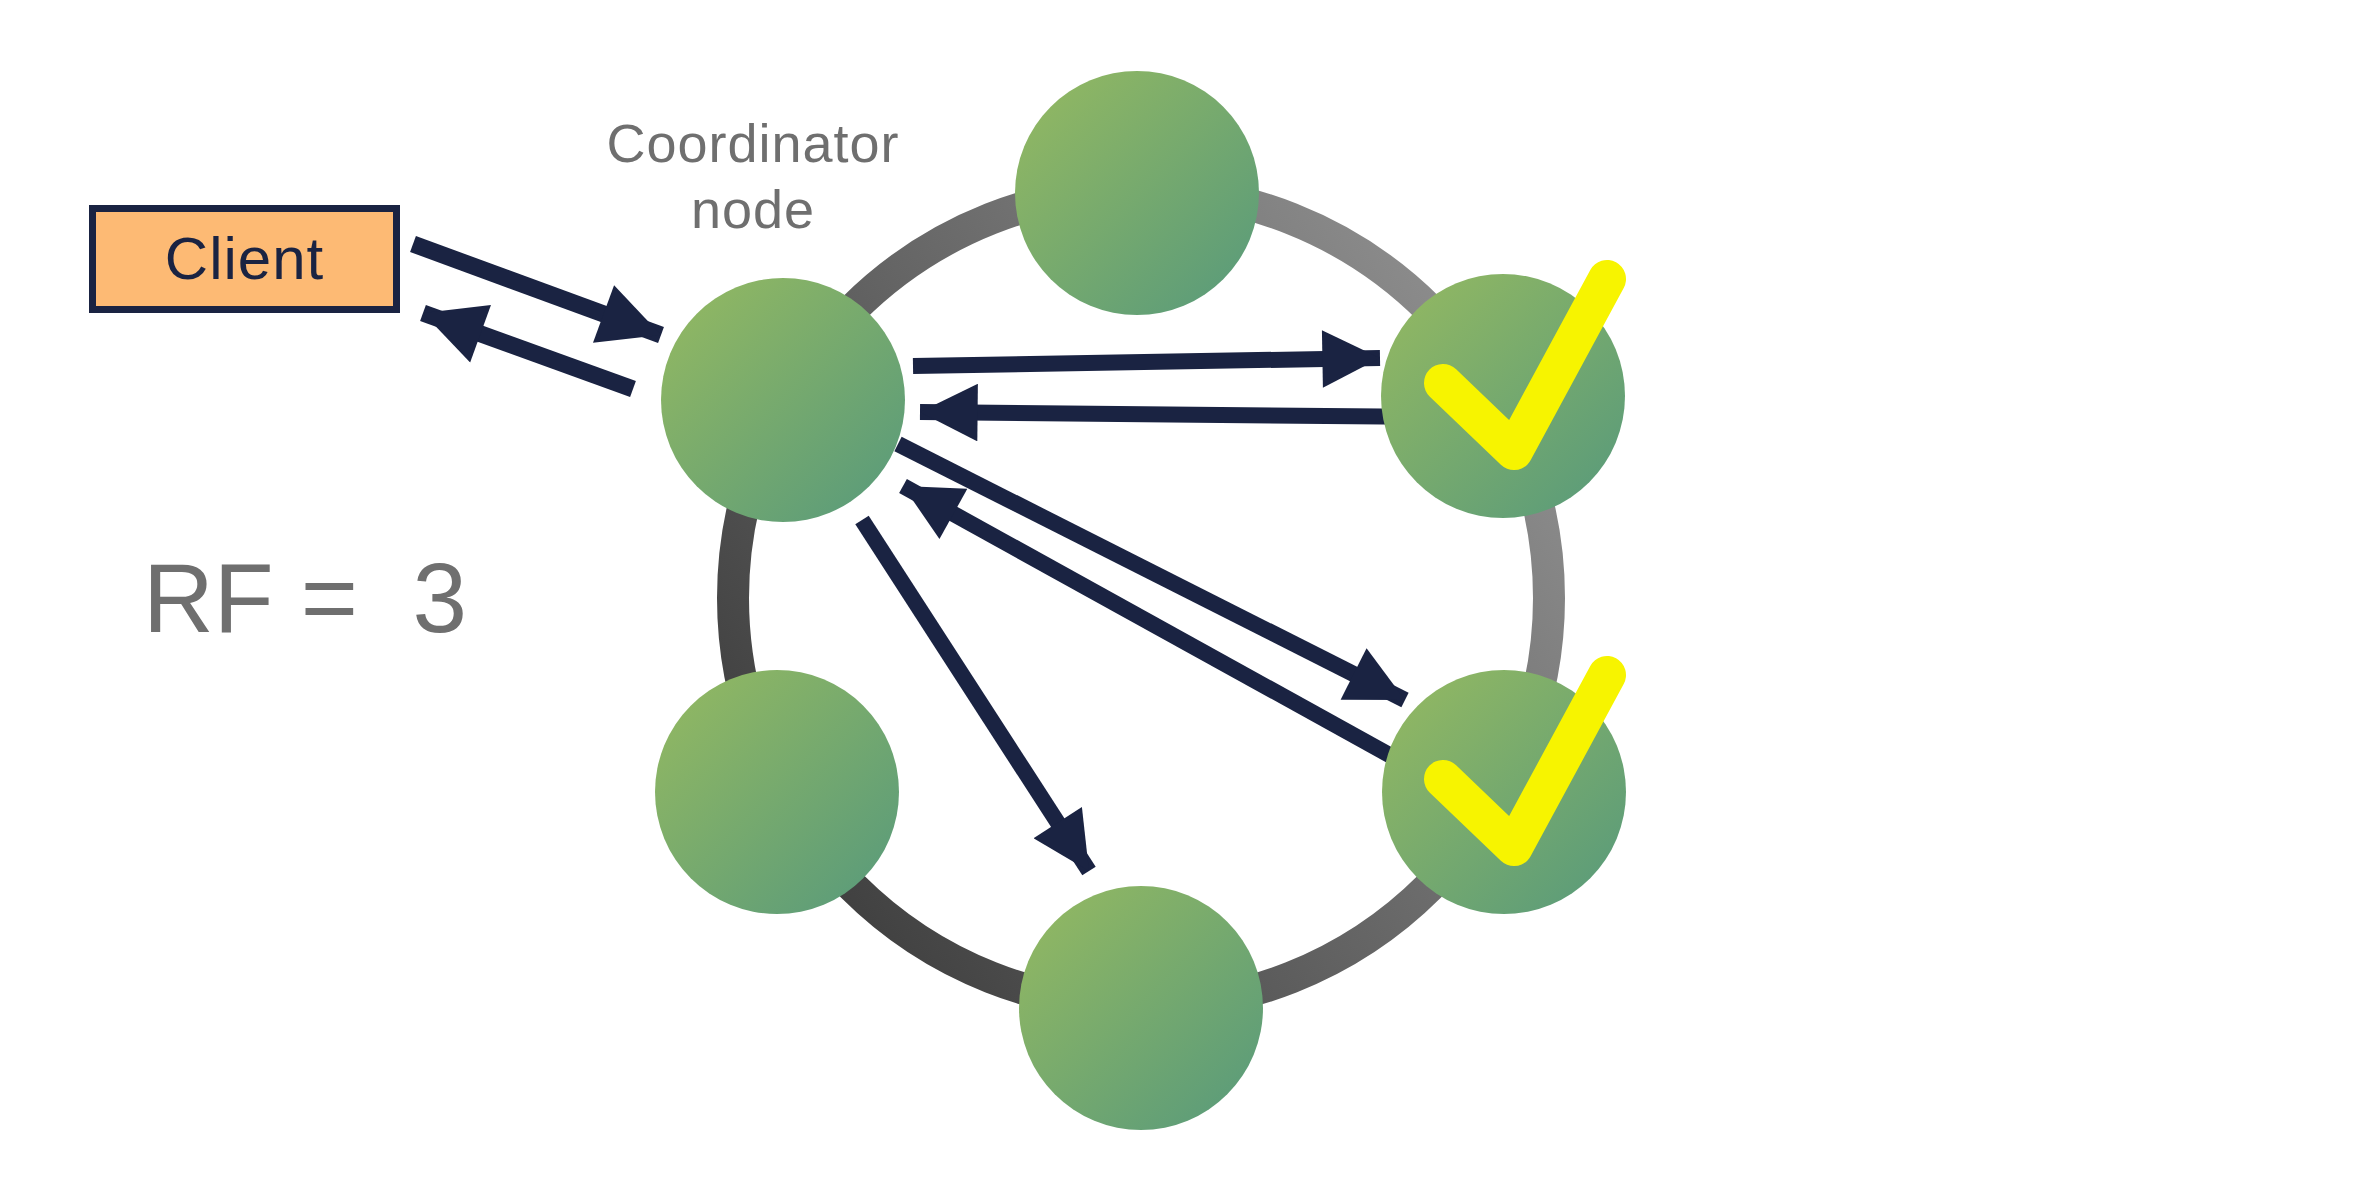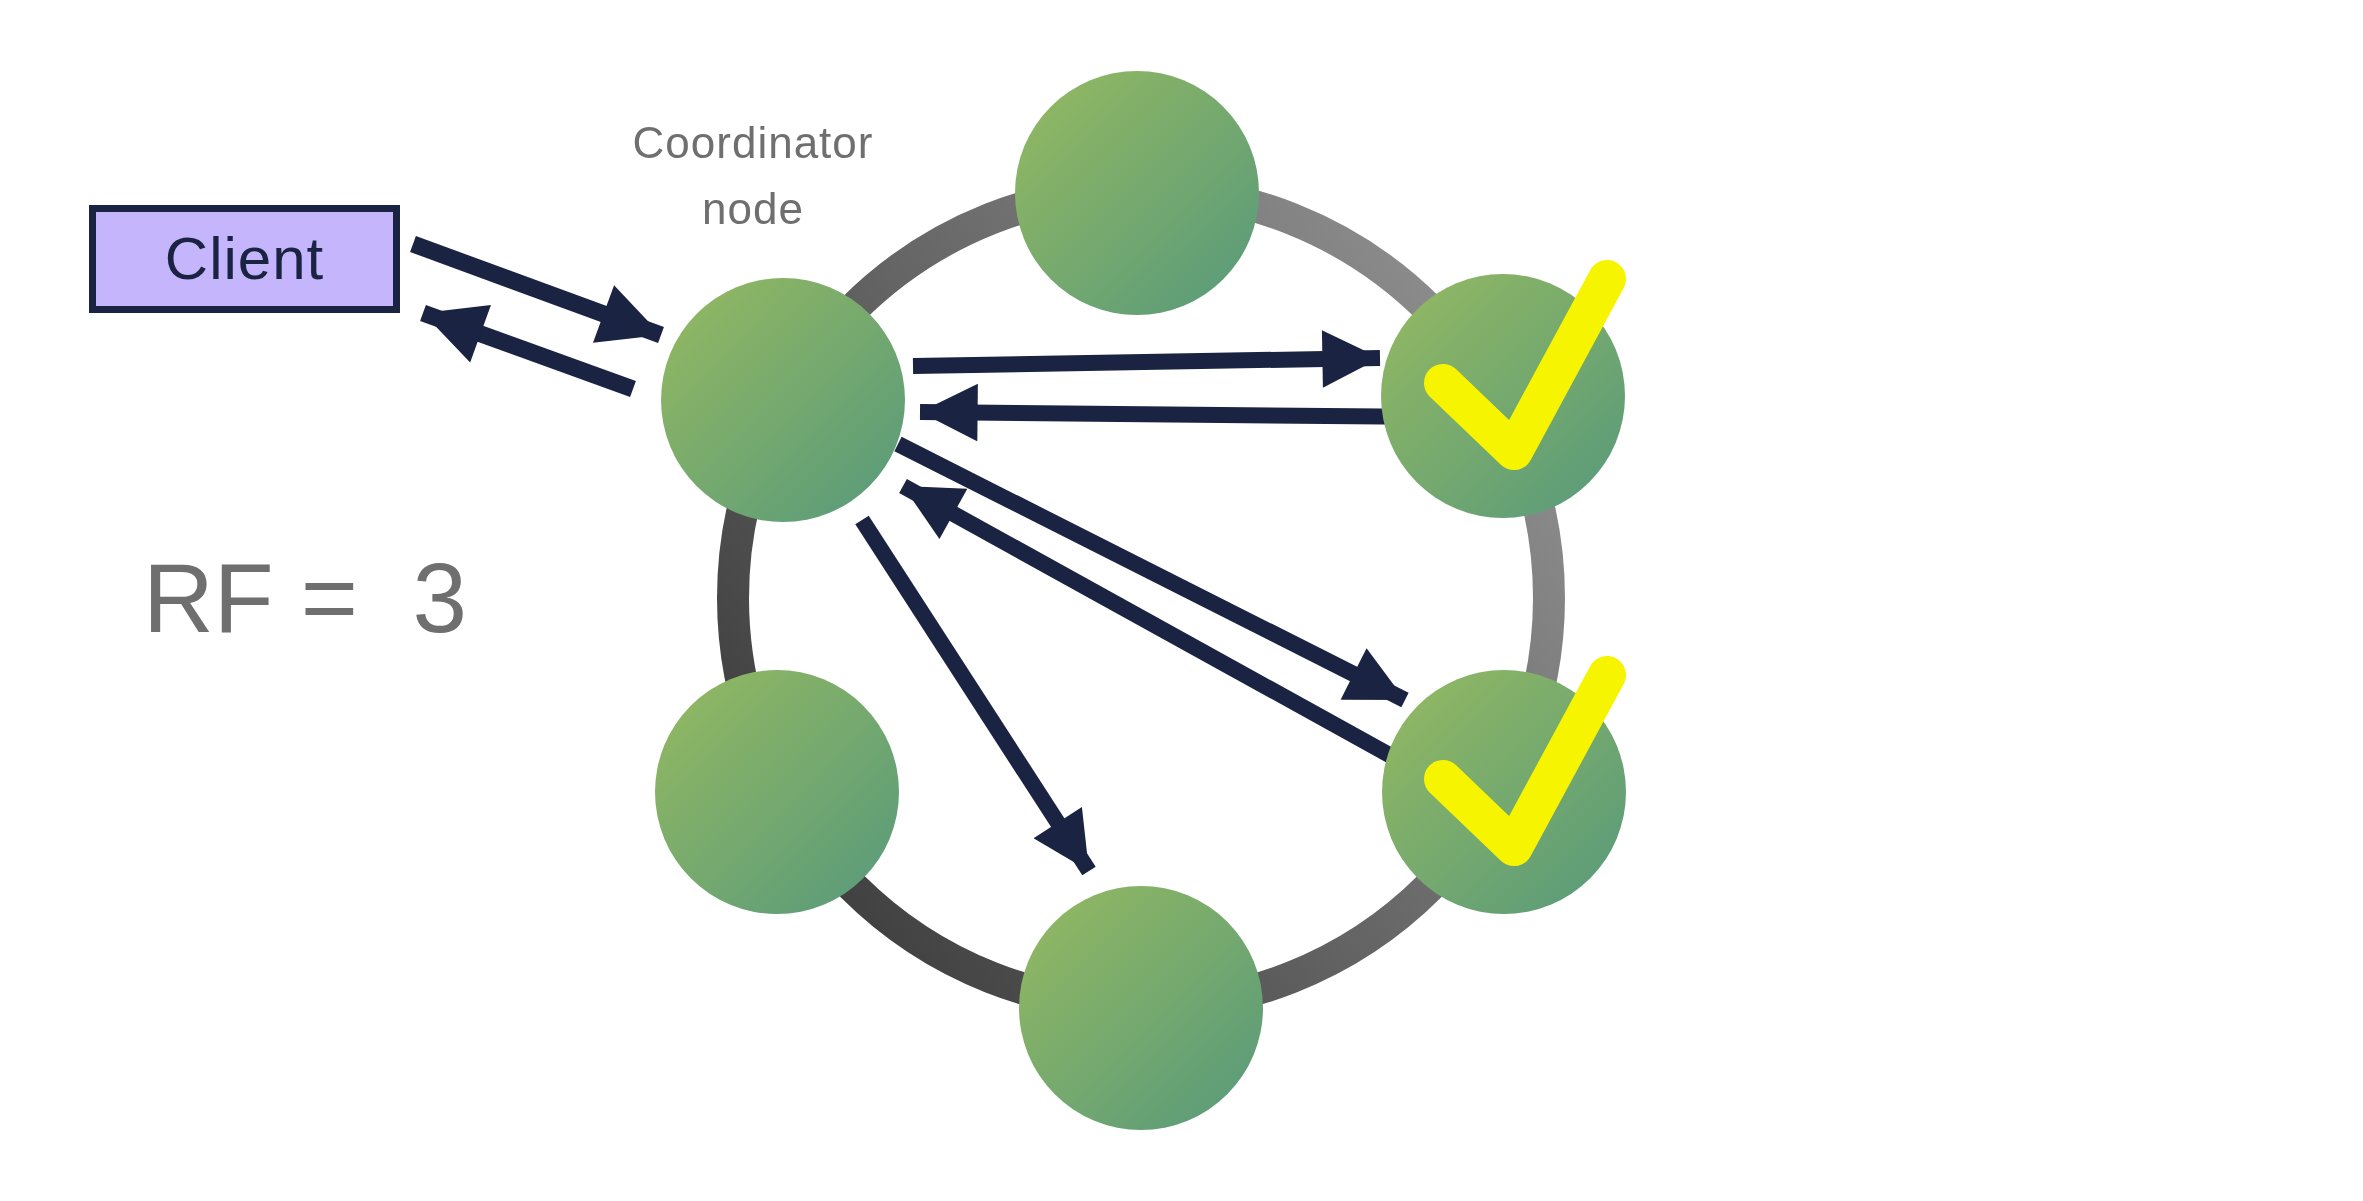--- a/index.html
+++ b/index.html
@@ -13,34 +13,34 @@
     width:2363px;height:1201px;
     background:var(--bg);
     overflow:hidden;
     font-family:"Liberation Sans", sans-serif;
   }
   .stage svg{position:absolute;left:0;top:0;}
   .client-box{
     position:absolute;
     box-sizing:border-box;
     border:7px solid var(--navy);
-    background:#c4b5fd;
+    background:#fdba74;
     display:flex;align-items:center;justify-content:center;
   }
   .client-box span{
     color:var(--navy);
     font-size:60px;
     letter-spacing:1px;
     line-height:1;
   }
   .label{position:absolute;color:var(--gray-text);}
   .label-coordinator{
     left:753px;top:110px;
     transform:translateX(-50%);
-    font-size:44px;line-height:66px;
+    font-size:54px;line-height:66px;
     text-align:center;
     letter-spacing:1px;
     white-space:pre-line;
   }
   .label-rf{
     left:143px;top:549px;
     font-size:98px;line-height:1;
     white-space:pre;
     text-align:center;
   }

